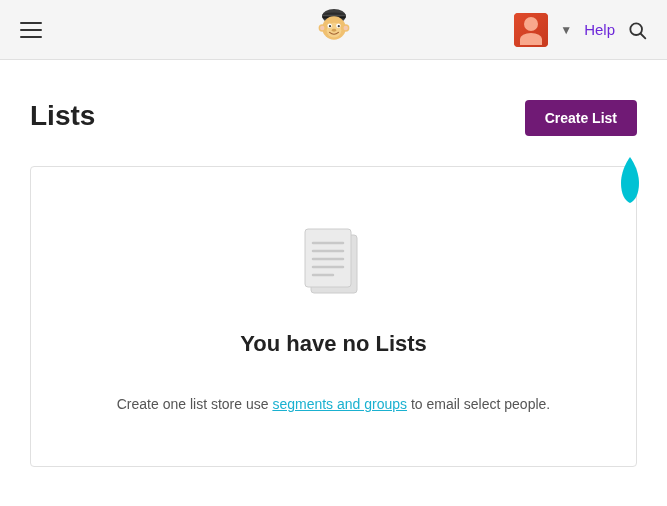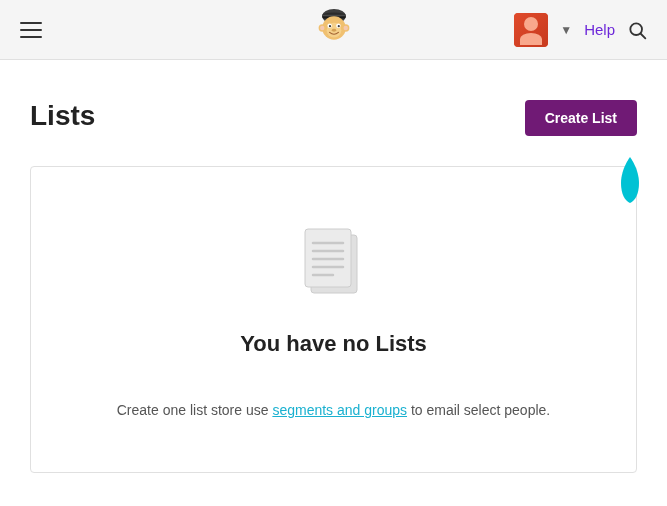--- a/index.html
+++ b/index.html
@@ -141,21 +141,21 @@
       width: 90px;
       height: 90px;
       margin: 0 auto 24px auto;
       position: relative;
     }
 
     .empty-state-title {
       font-size: 22px;
       font-weight: 700;
       color: #222;
-      margin-bottom: 20px;
+      margin-bottom: 14px;
     }
 
     .empty-state-desc {
       font-size: 14px;
       color: #555;
       line-height: 1.6;
     }
 
     .empty-state-desc a {
       color: #1ab1d0;

